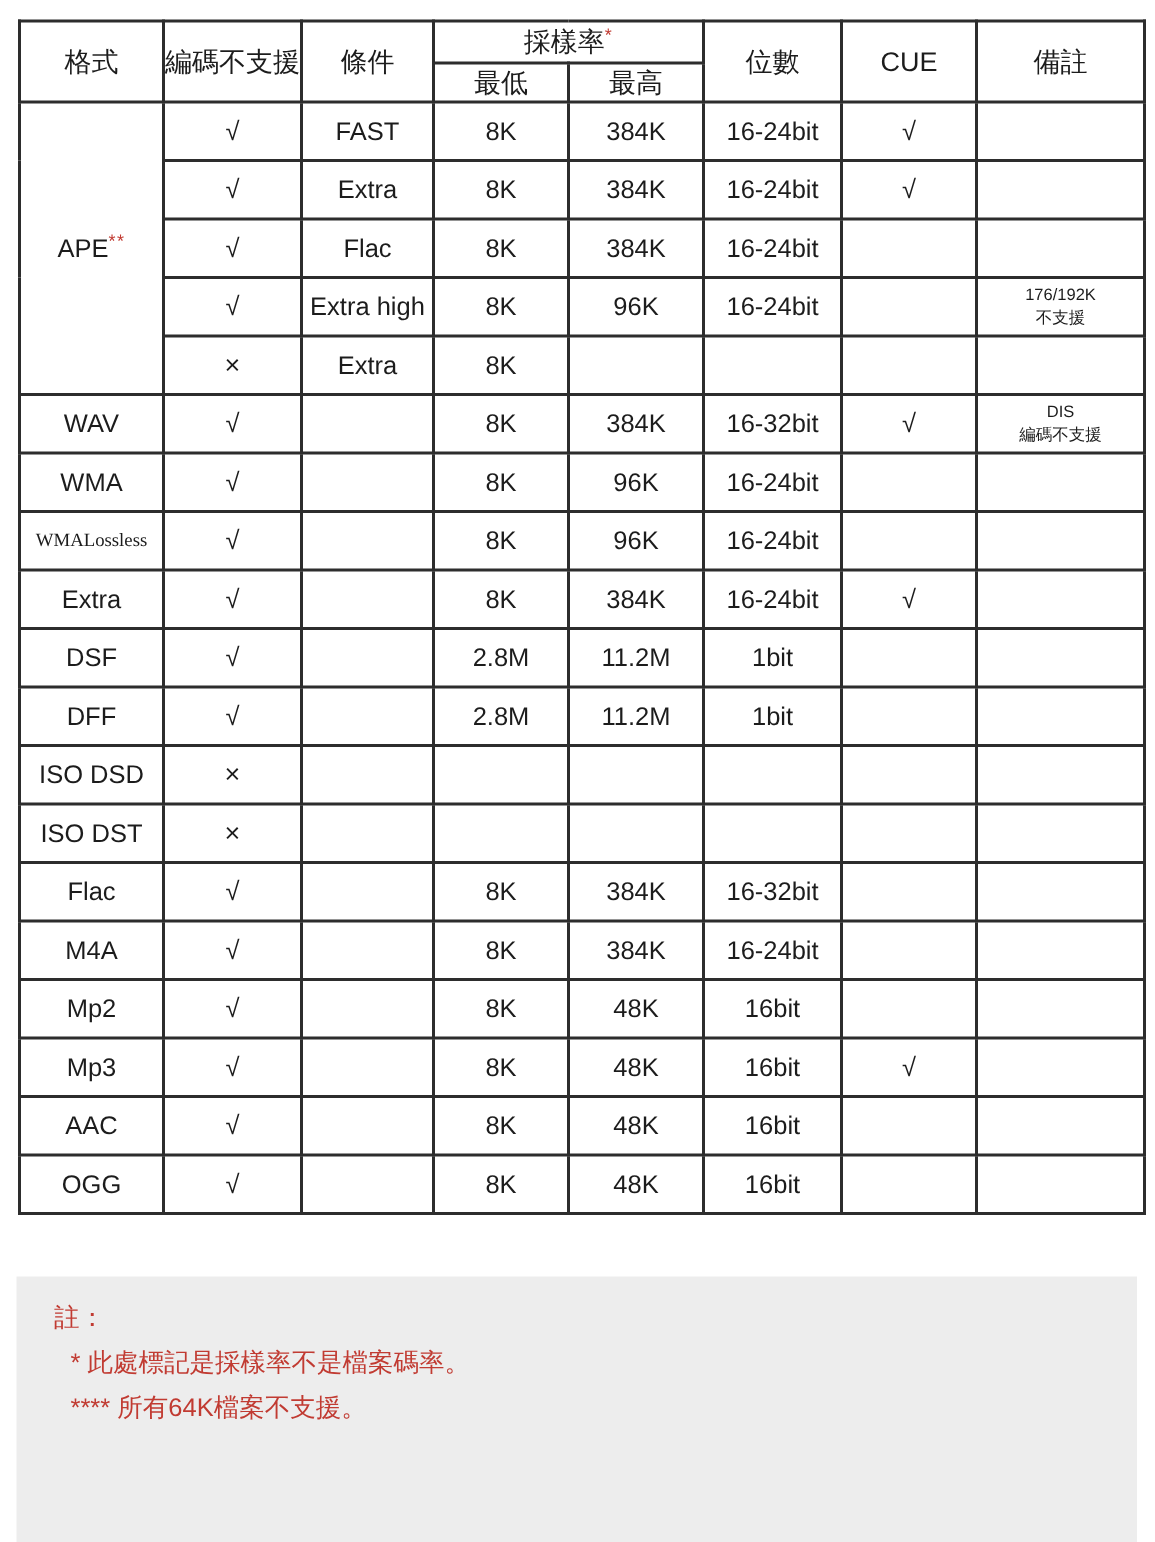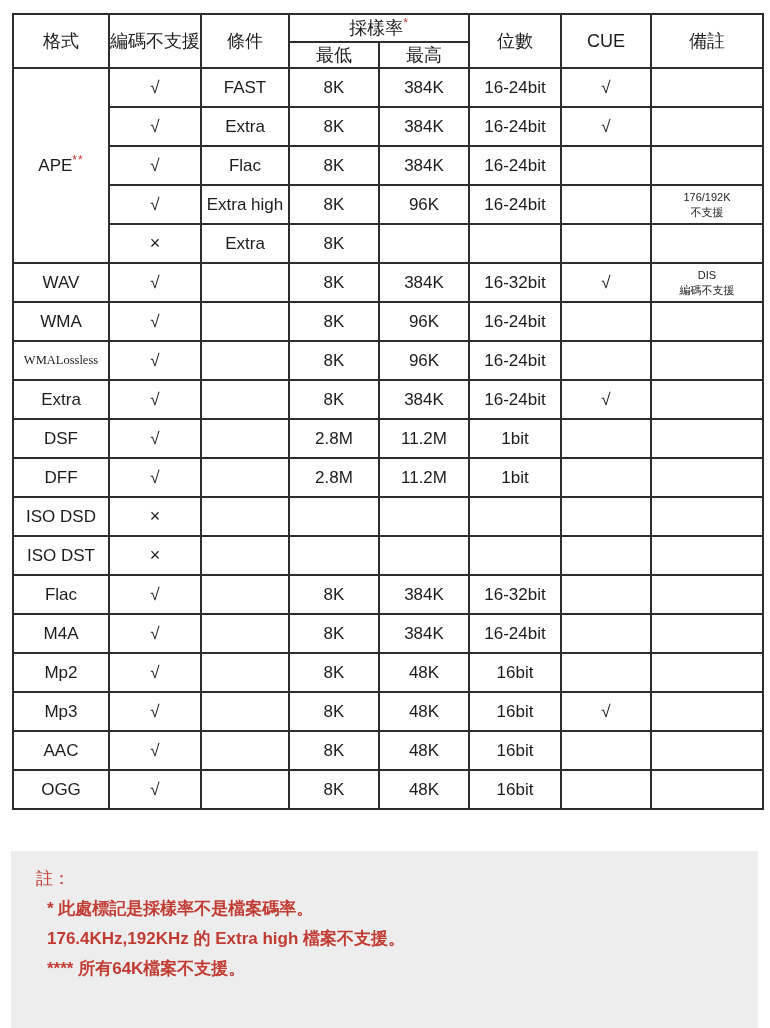--- a/index.html
+++ b/index.html
@@ -52,21 +52,21 @@
     left: 11px;
     top: 838px;
     width: 747px;
     height: 178px;
     background: #ededed;
     box-sizing: border-box;
     padding: 13px 10px 0 25px;
     color: #c13b32;
   }
   .notes-title { font-size: 17px; line-height: 30px; }
-  .note-line { font-size: 17px; line-height: 30px; padding-left: 11px; font-weight: bold; }
+  .note-line { font-size: 17px; line-height: 30px; padding-left: 11px; }
 </style>
 </head>
 <body>
 
 <div class="page">
 
   <table class="spec-table">
     <colgroup>
       <col style="width:96px">
         <col style="width:92px">
@@ -278,17 +278,16 @@
           <td class="num">16bit</td>
           <td class="check"></td>
           <td class="remark"></td>
         </tr>
       </tbody>
   </table>
 
   <div class="notes">
     <div class="notes-title">註：</div>
     <div class="note-line">* 此處標記是採樣率不是檔案碼率。</div>
-    <div class="note-line">176.4KHz,192KHz 的 Extra high 檔案不支援。</div>
     <div class="note-line">**** 所有64K檔案不支援。</div>
   </div>
 
 </div>
 
 </body></html>

